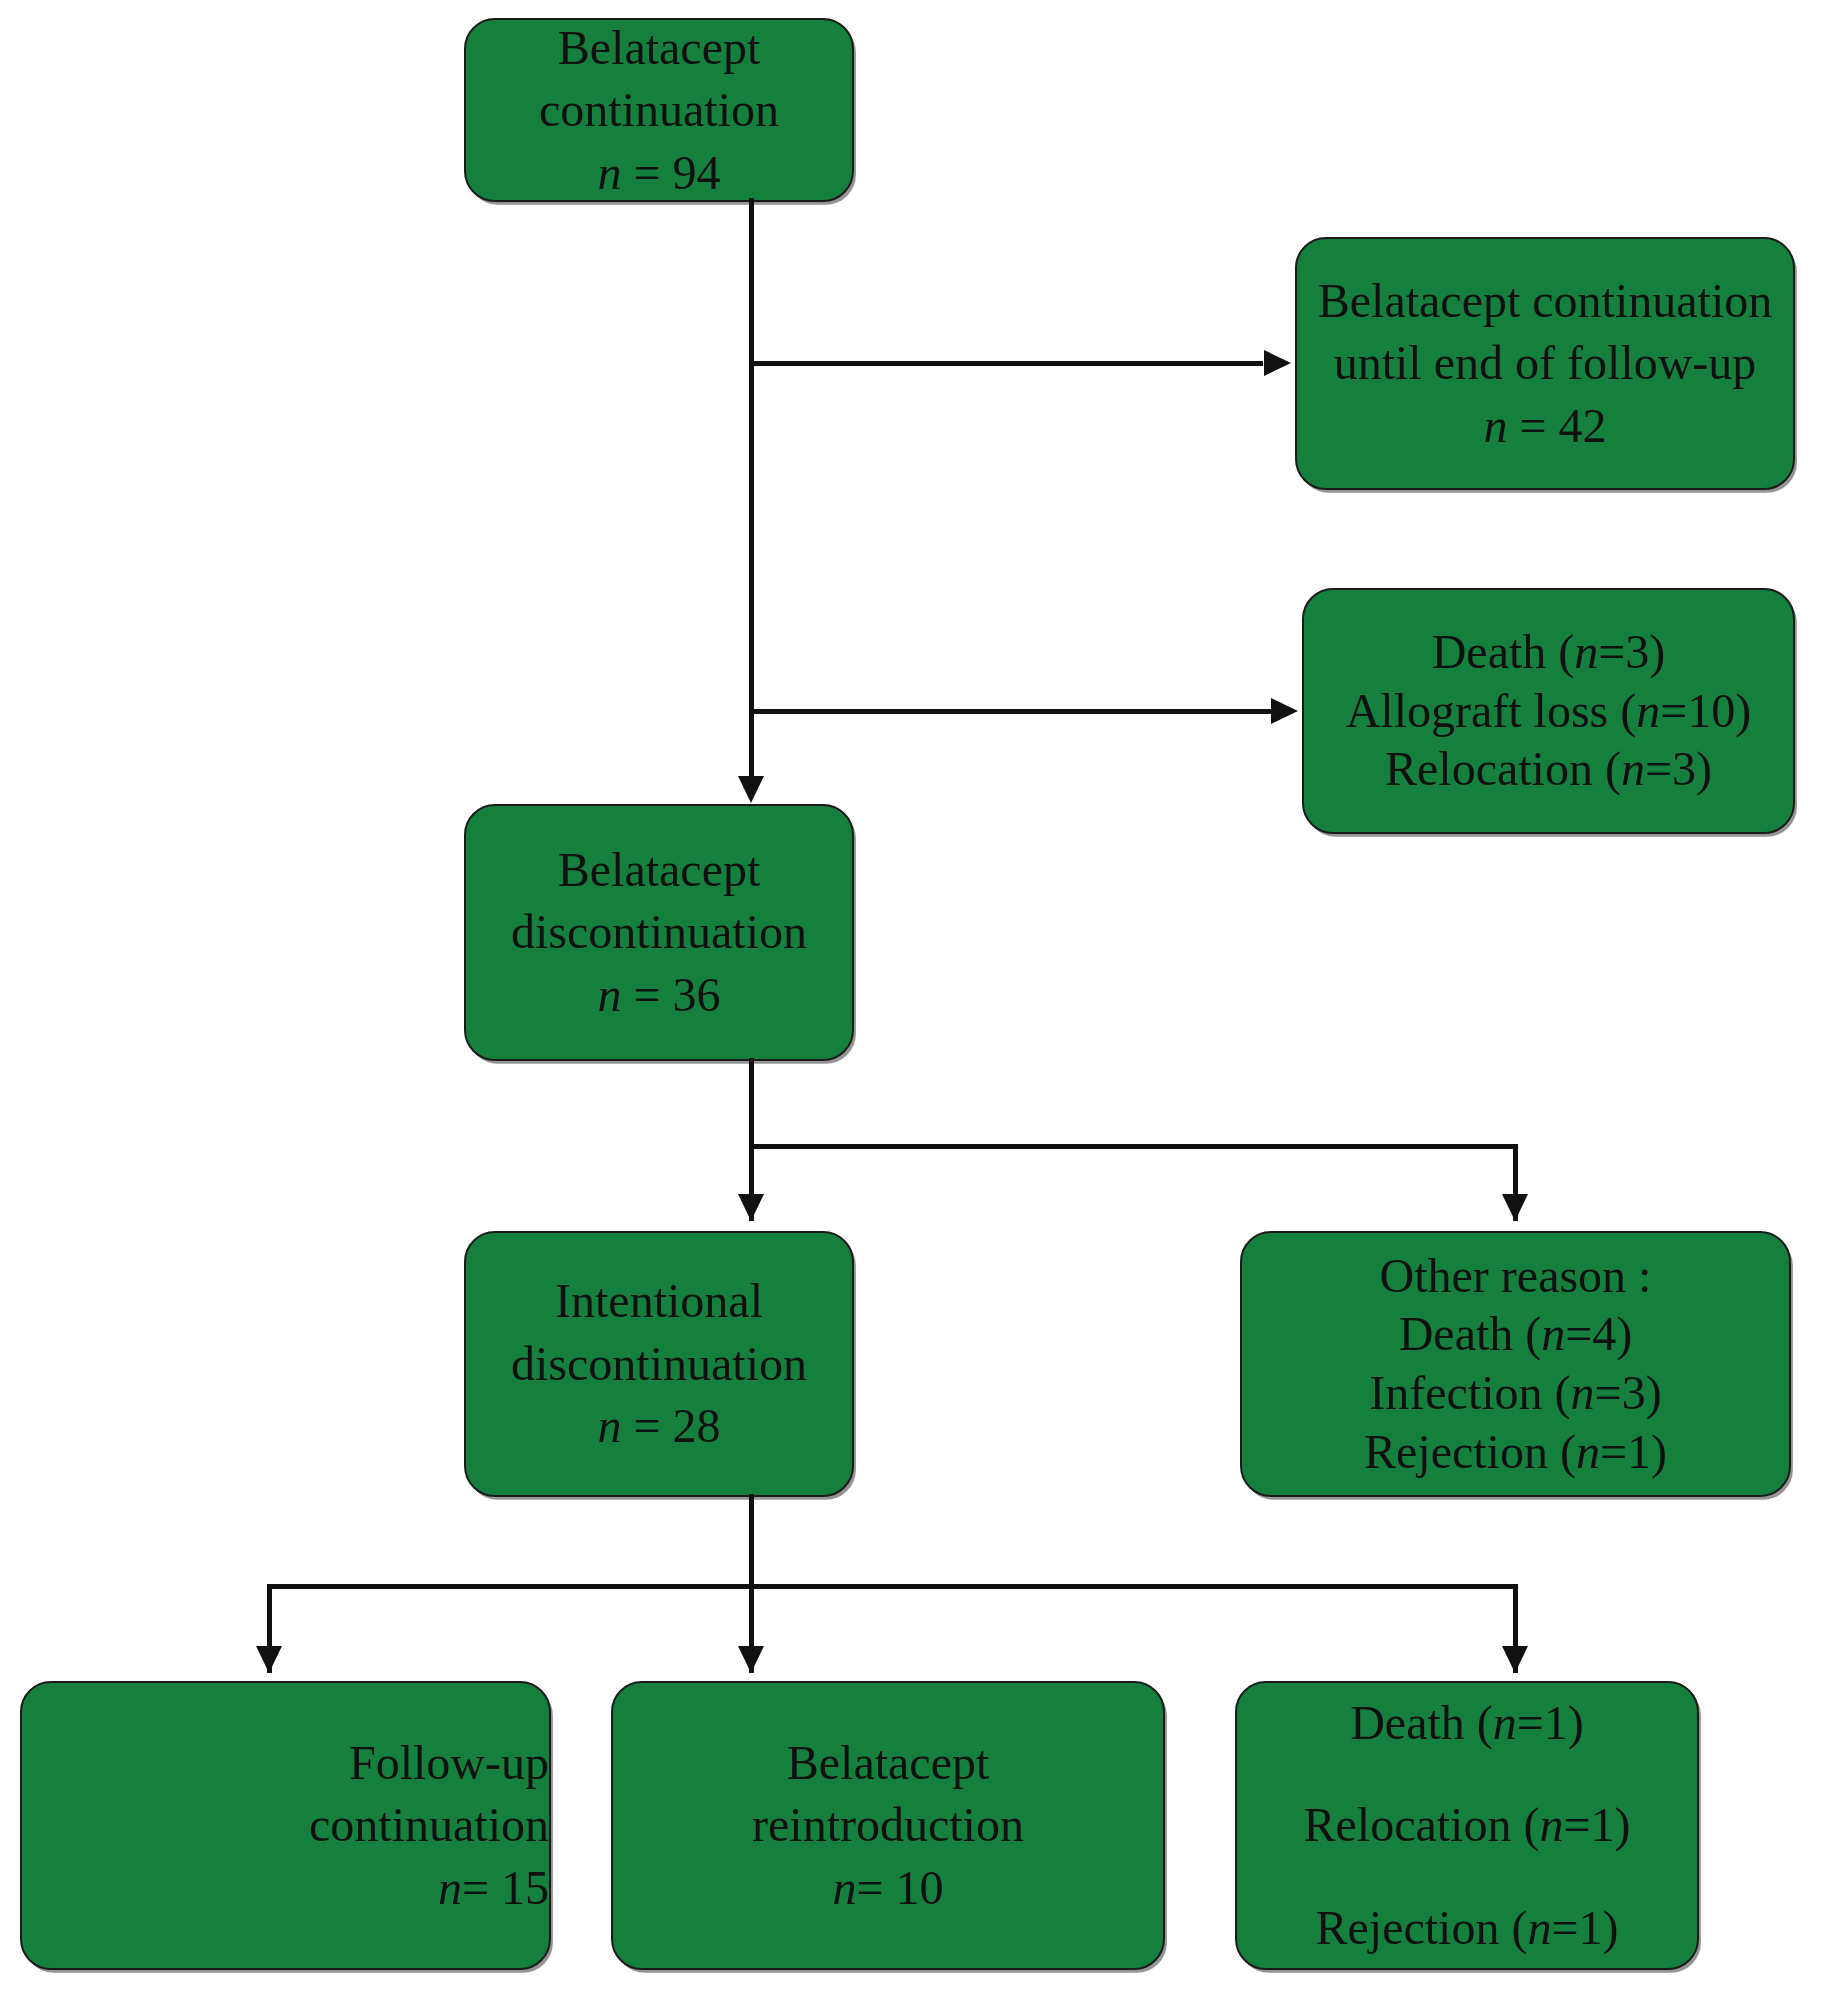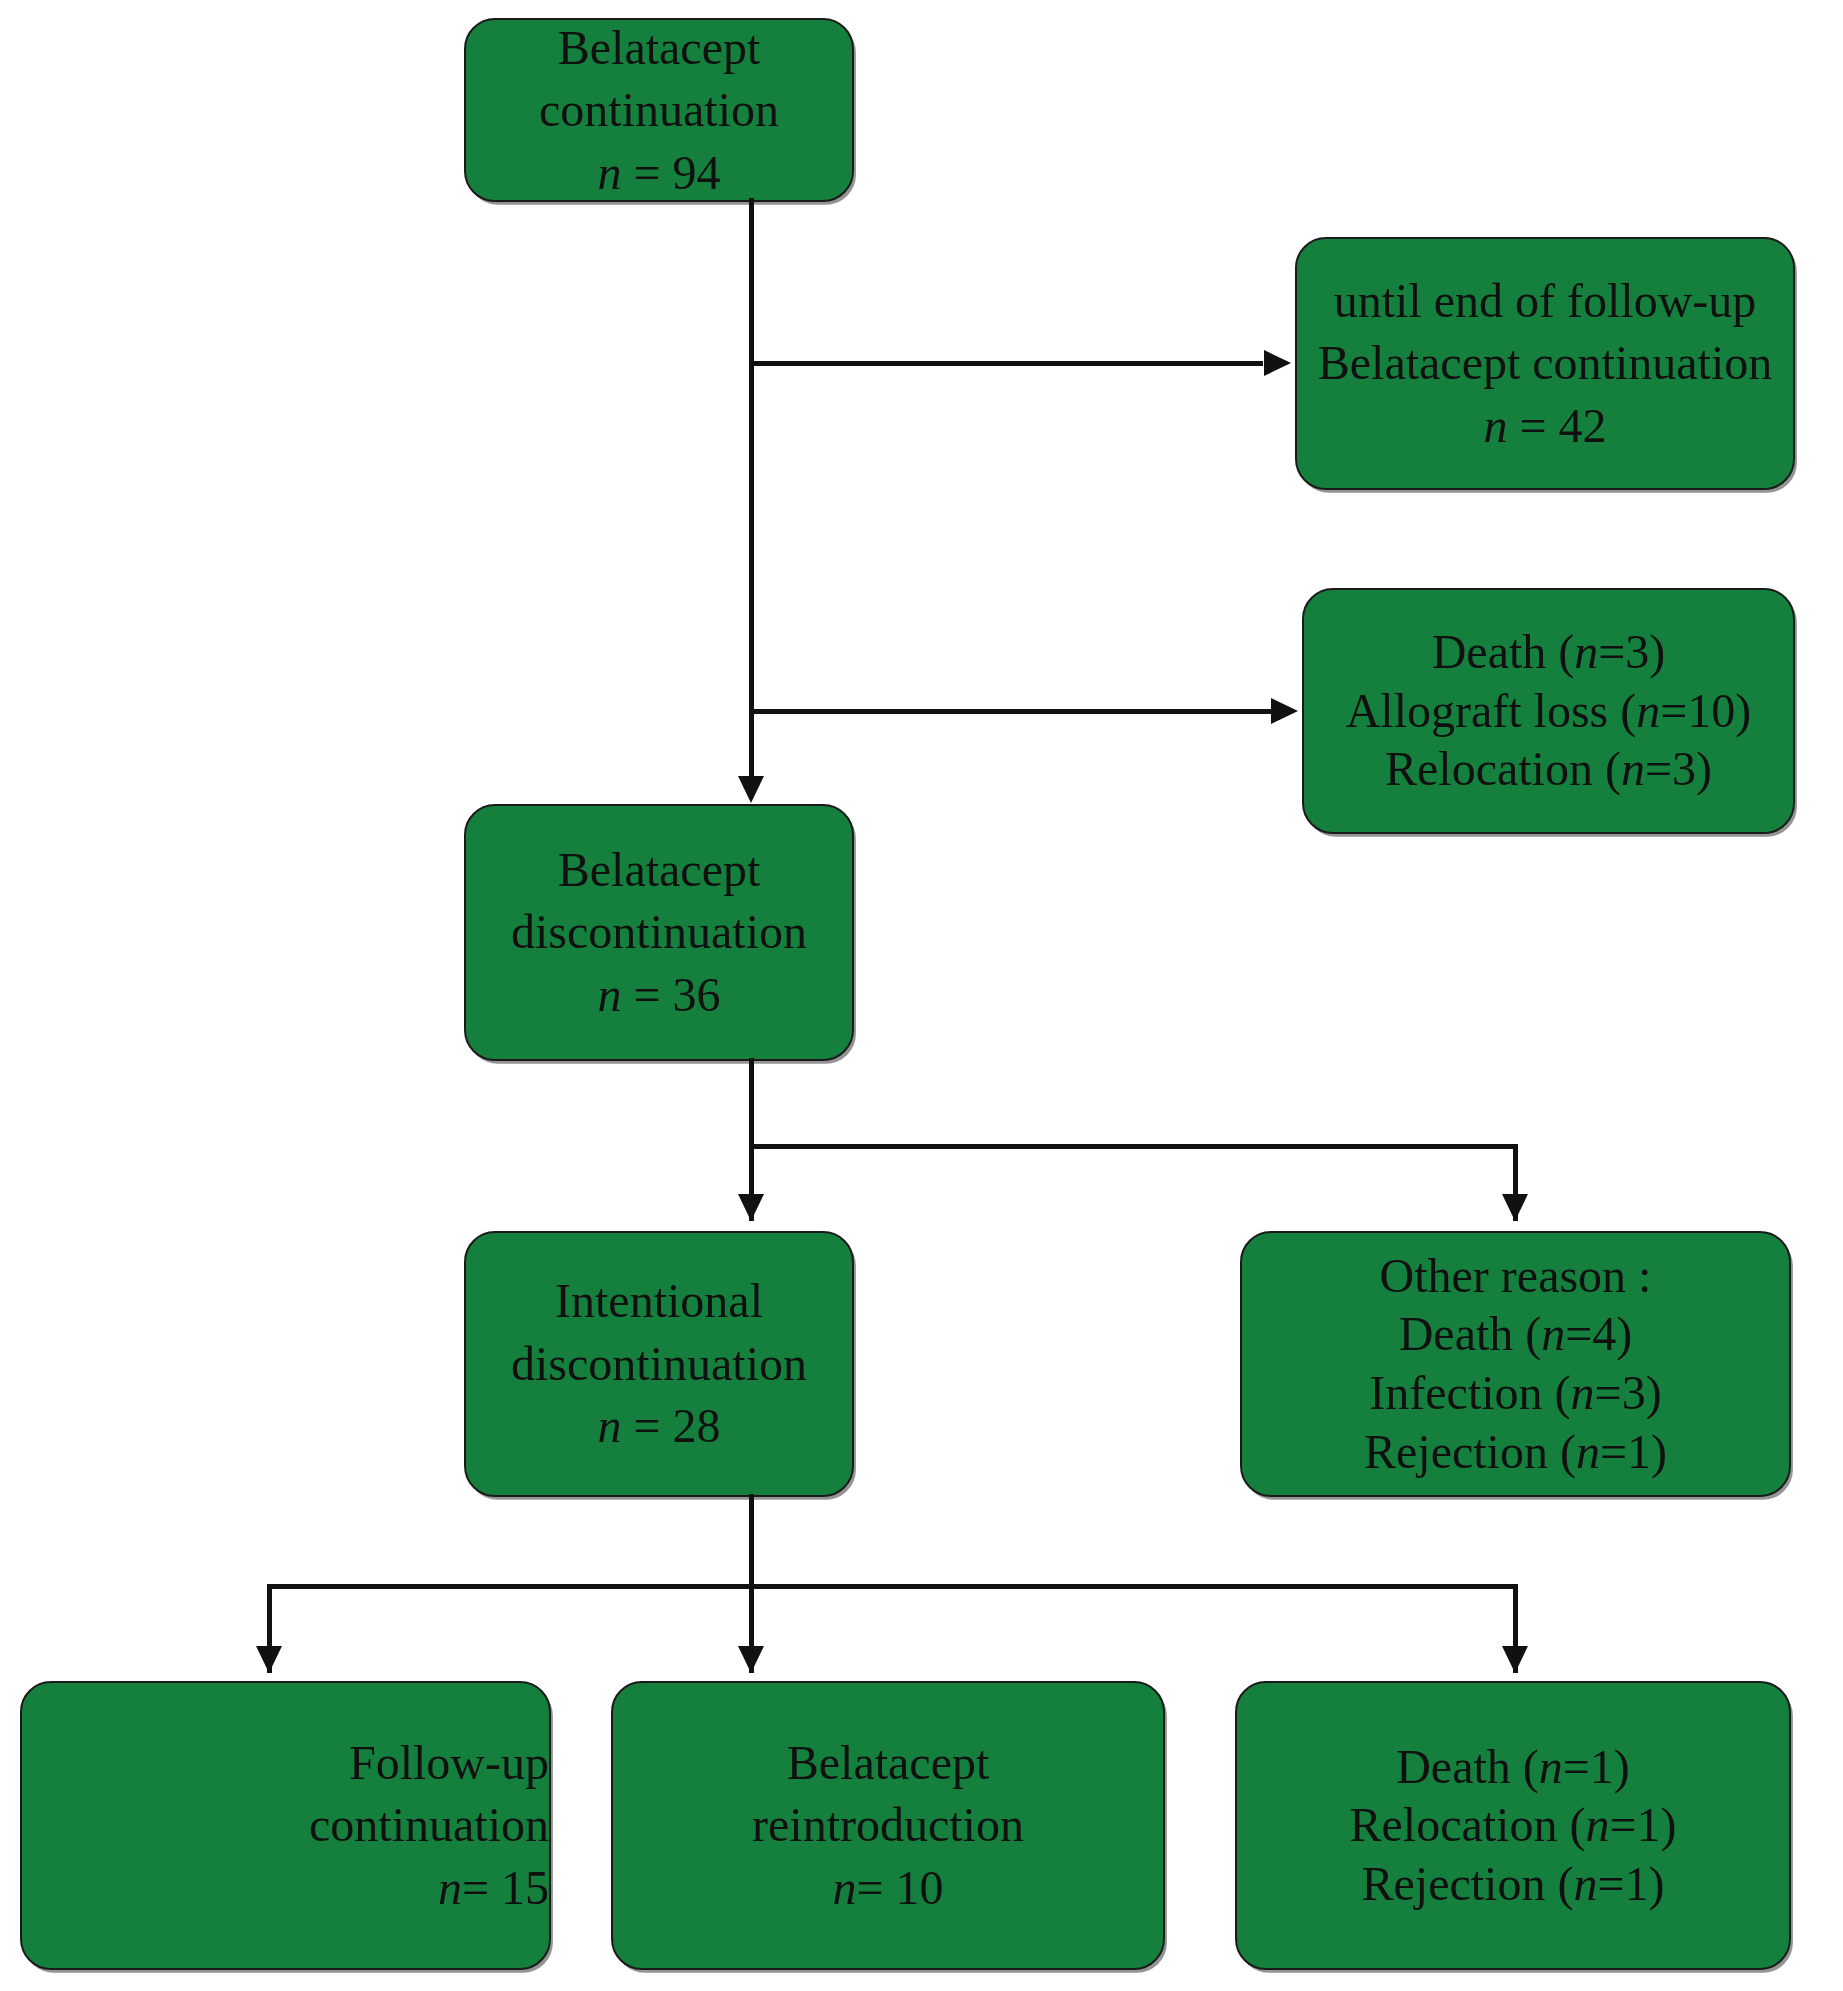--- a/index.html
+++ b/index.html
@@ -74,22 +74,22 @@
 
 <div id="canvas">
 
   <div class="node" style="left:464px; top:18.4px; width:390px; height:184px;">
     <span class="line">Belatacept</span>
     <span class="line">continuation</span>
     <span class="line"><i class="nvar">n</i><span> = </span><span>94</span></span>
   </div>
 
   <div class="node" style="left:1295px; top:237px; width:500px; height:253px;">
+    <span class="line">Belatacept continuation</span>
     <span class="line">until end of follow-up</span>
-    <span class="line">Belatacept continuation</span>
     <span class="line"><i class="nvar">n</i><span> = </span><span>42</span></span>
   </div>
 
   <div class="node tight" style="left:1302px; top:588px; width:493px; height:246px;">
     <span class="line"><span>Death</span><span> (</span><i class="nvar">n</i><span>=</span><span>3</span><span>)</span></span>
     <span class="line"><span>Allograft loss</span><span> (</span><i class="nvar">n</i><span>=</span><span>10</span><span>)</span></span>
     <span class="line"><span>Relocation</span><span> (</span><i class="nvar">n</i><span>=</span><span>3</span><span>)</span></span>
   </div>
 
   <div class="node" style="left:464px; top:804px; width:390px; height:257px;">
@@ -116,21 +116,21 @@
     <span class="line">continuation</span>
     <span class="line"><i class="nvar">n</i><span>= </span><span>15</span></span>
   </div>
 
   <div class="node" style="left:611px; top:1681px; width:554px; height:289px;">
     <span class="line">Belatacept</span>
     <span class="line">reintroduction</span>
     <span class="line"><i class="nvar">n</i><span>= </span><span>10</span></span>
   </div>
 
-  <div class="node tight" style="left:1235px; top:1681px; width:556px; height:289px;">
+  <div class="node tight" style="left:1235px; top:1681px; width:464px; height:289px;gap:44px;">
     <span class="line"><span>Death</span><span> (</span><i class="nvar">n</i><span>=</span><span>1</span><span>)</span></span>
     <span class="line"><span>Relocation</span><span> (</span><i class="nvar">n</i><span>=</span><span>1</span><span>)</span></span>
     <span class="line"><span>Rejection</span><span> (</span><i class="nvar">n</i><span>=</span><span>1</span><span>)</span></span>
   </div>
 
   <div class="vline" style="left:749px; top:198px; height:588px;"></div>
   <div class="arrow-down" style="left:738px; top:776px;"></div>
 
   <div class="hline" style="left:749px; top:361px; width:514px;"></div>
   <div class="arrow-right" style="left:1264px; top:350px;"></div>

